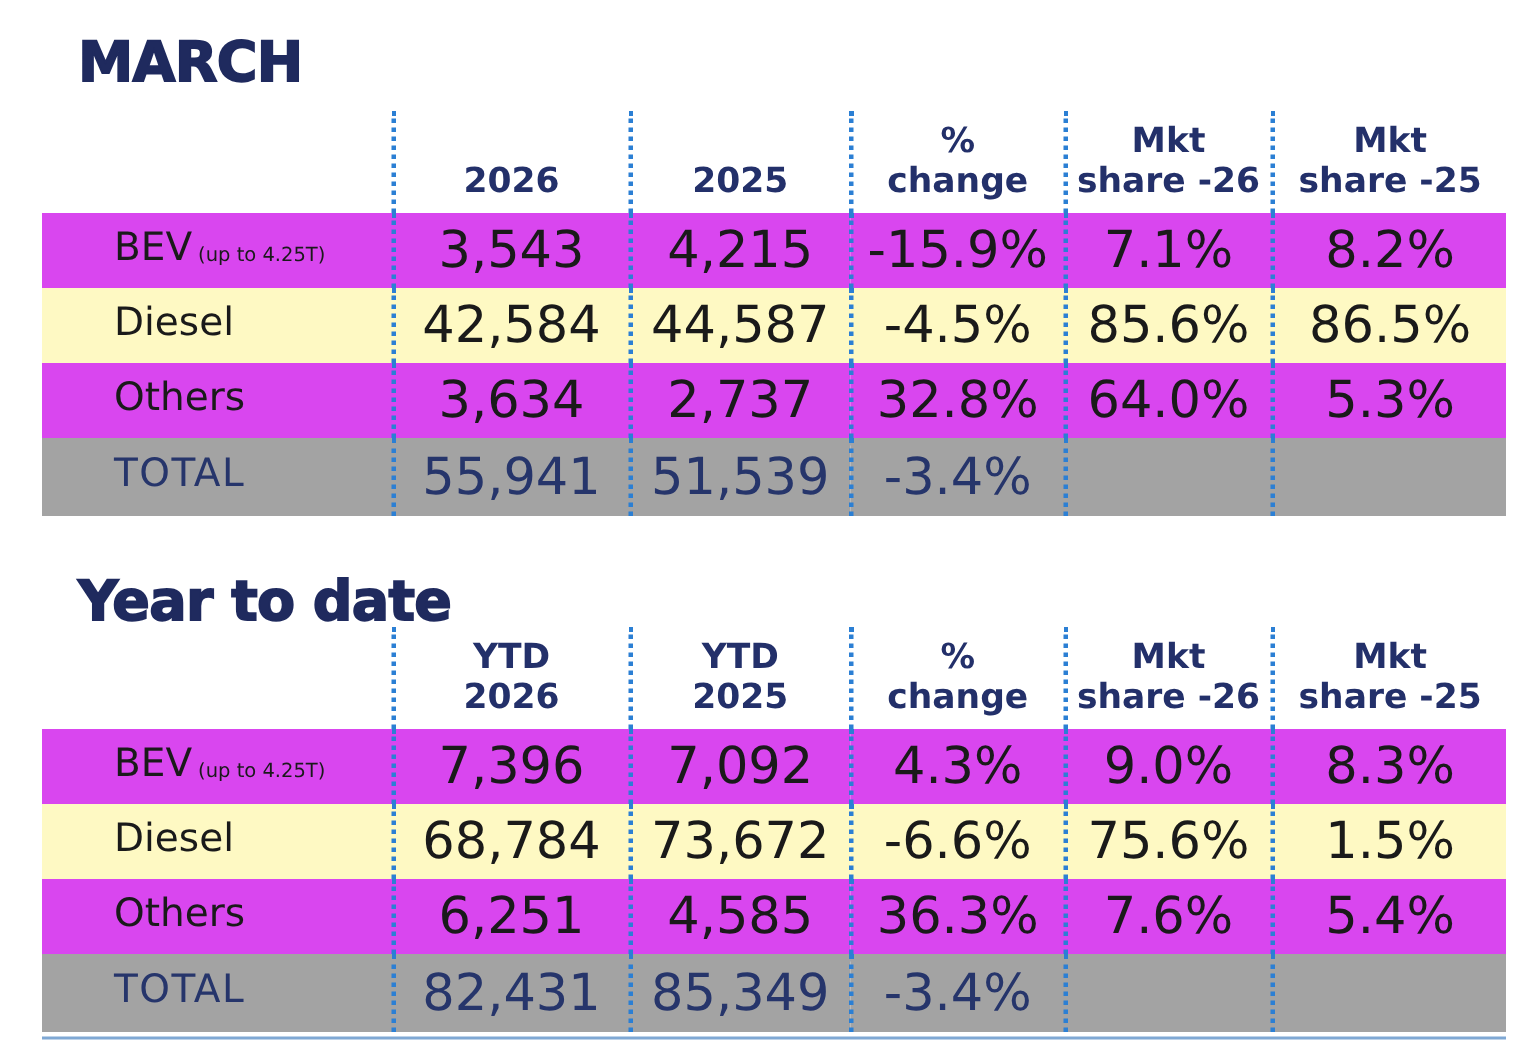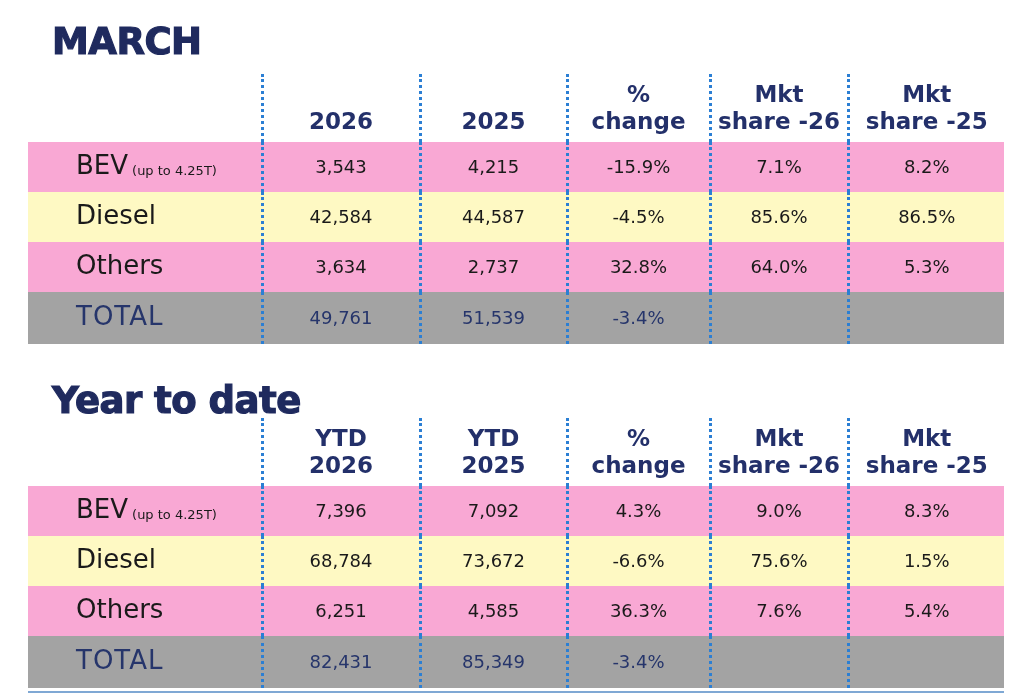--- a/index.html
+++ b/index.html
@@ -103,21 +103,21 @@
     left: 0;
     width: 976px;
     height: 2px;
     background: #7fa8d4;
   }
 
   
   tbody td {
     padding: 0;
     height: 50px;
-    font-size: 18px;
+    font-size: 34px;
     line-height: 30px;
     color: #1a1a1a;
     text-align: center;
     vertical-align: middle;
     font-family: "DejaVu Sans", sans-serif;
     font-weight: 400;
     white-space: nowrap;
   }
   tbody td.lbl {
     text-align: left;
@@ -127,21 +127,21 @@
   tbody td.lbl .sub {
     font-size: 13px;
     vertical-align: baseline;
     position: relative;
     top: 1px;
     margin-left: 4px;
     letter-spacing: 0px;
   }
 
   tr.shaded td { background: #fef9c3; }
-  tr.plain  td { background: #f9a8d4; }
+  tr.plain  td { background: #d946ef; }
 
   tr.total td {
     background: #a3a3a3;
     color: #26356b;
     font-weight: 400;
     height: 52px;
   }
   tr.total td.lbl {
     letter-spacing: 1px;
   }
@@ -219,21 +219,21 @@
         <tr class="plain">
           <td class="lbl"><span>Others</span><span class="sub"></span></td>
           <td class="sep">3,634</td>
           <td class="sep">2,737</td>
           <td class="sep">32.8%</td>
           <td class="sep">64.0%</td>
           <td class="sep">5.3%</td>
         </tr>
         <tr class="total">
           <td class="lbl"><span>TOTAL</span><span class="sub"></span></td>
-          <td class="sep">49,761</td>
+          <td class="sep">55,941</td>
           <td class="sep">51,539</td>
           <td class="sep">-3.4%</td>
           <td class="sep"></td>
           <td class="sep"></td>
         </tr>
       </tbody>
     </table>
   </div>
 
   <div class="title-ytd section-title">Year to date</div>

